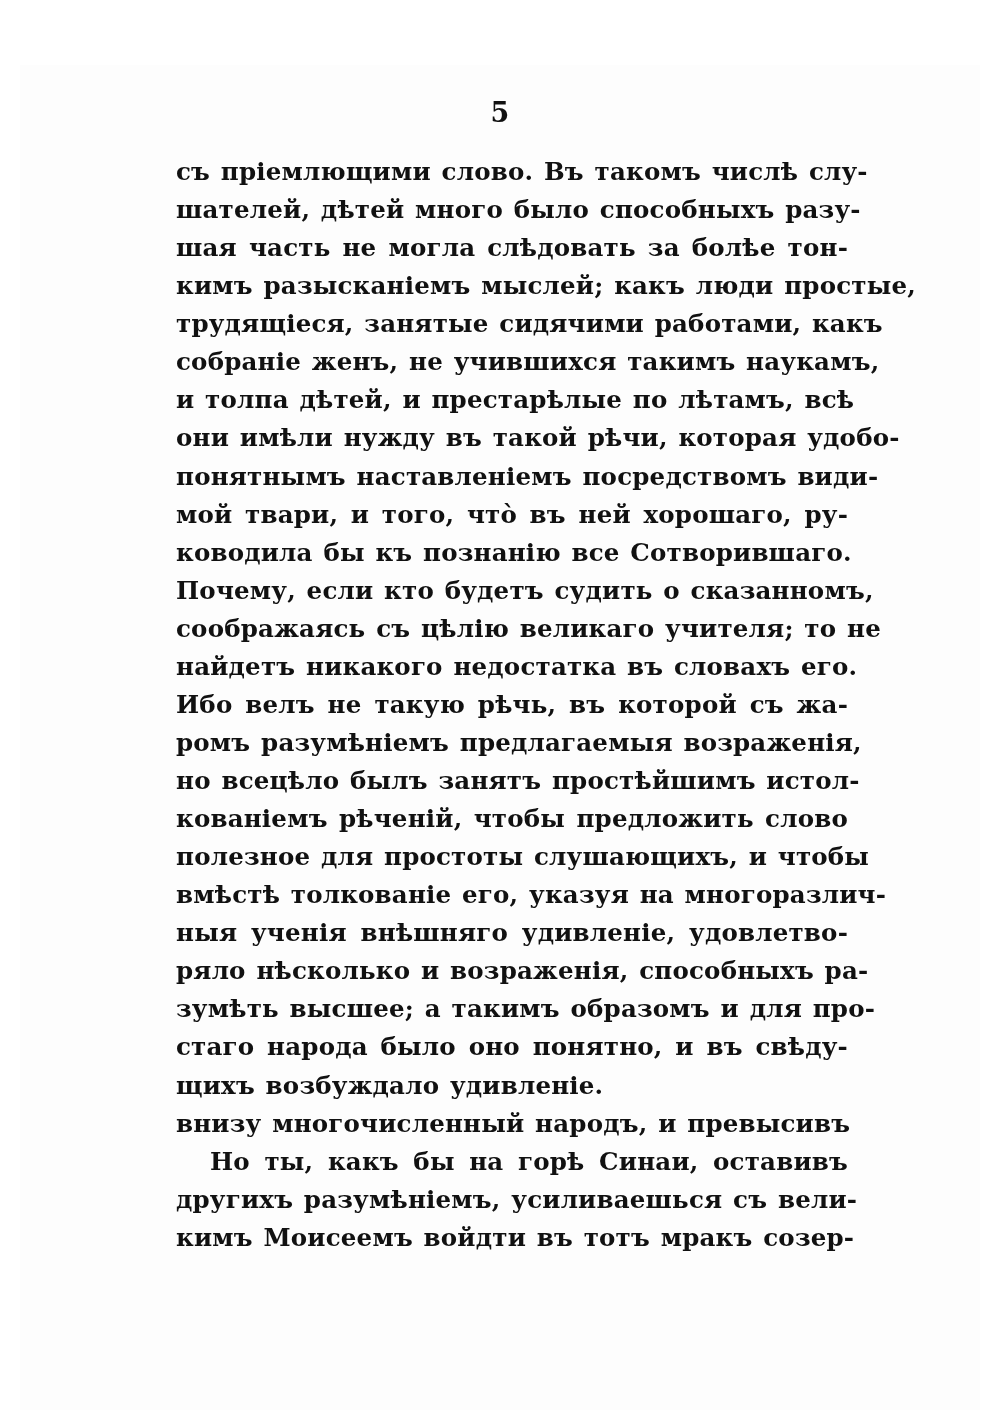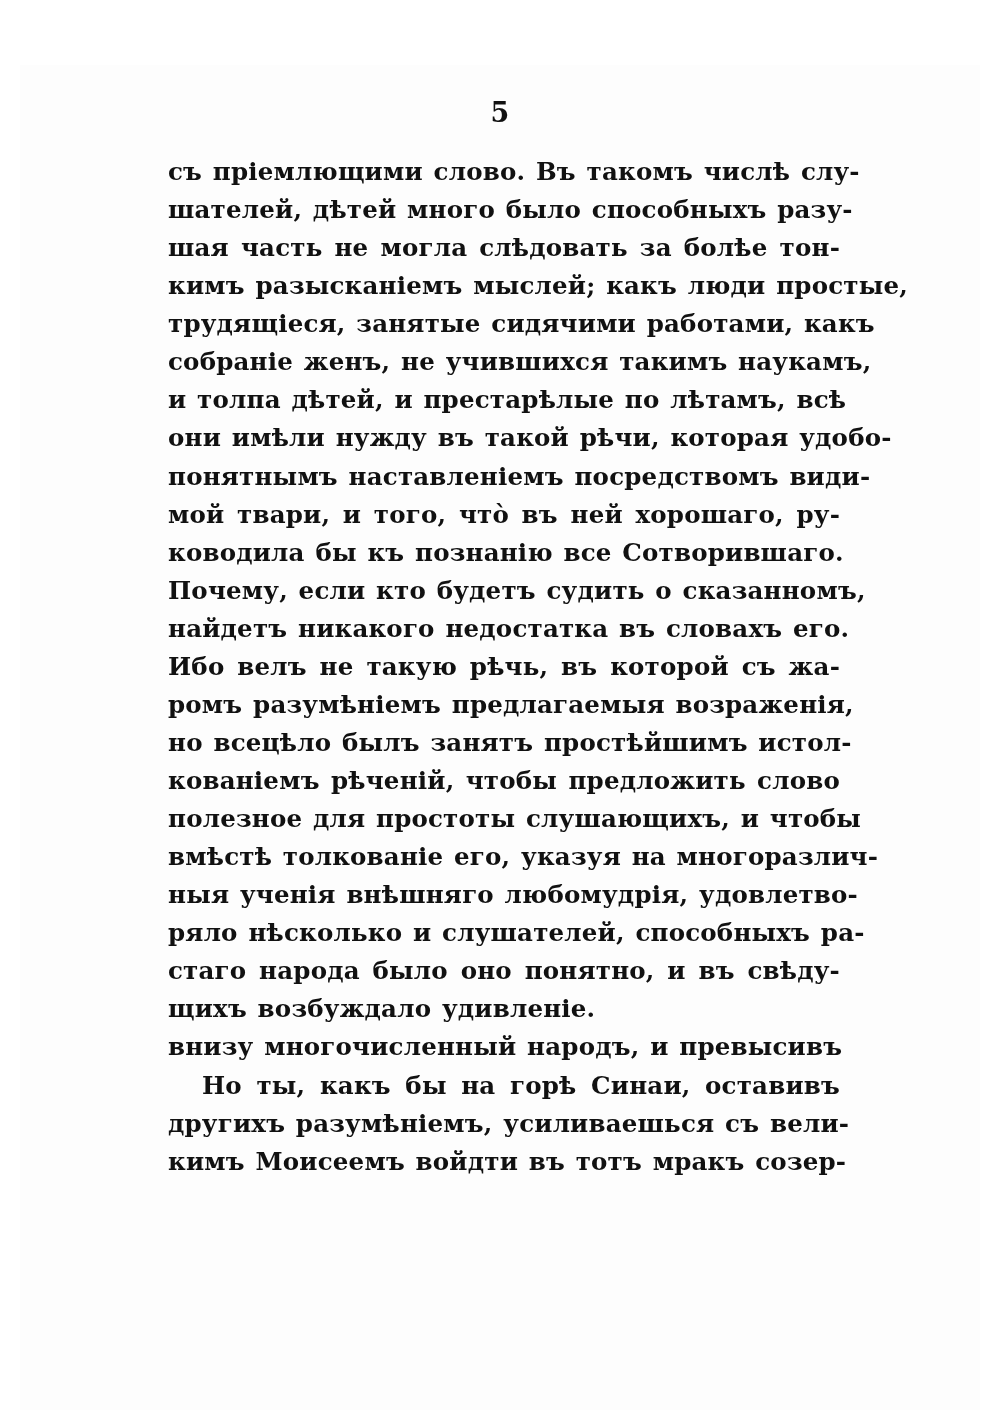--- a/index.html
+++ b/index.html
@@ -28,21 +28,21 @@
       top: 96px;
       text-align: center;
       font-family: "DejaVu Serif", "Liberation Serif", serif;
       font-weight: bold;
       font-size: 27px;
       line-height: 34px;
       color: #111;
     }
     .text-block {
       position: absolute;
-      left: 168px;
+      left: 176px;
       top: 153px;
       width: 672px;
       font-family: "DejaVu Serif", "Liberation Serif", serif;
       font-weight: bold;
       font-size: 24.5px;
       color: #111;
       letter-spacing: 0.2px;
     }
     .line {
       display: block;
@@ -74,29 +74,31 @@
     <span class="line">шая часть не могла  слѣдовать  за болѣе  тон-</span>
     <span class="line">кимъ разысканіемъ мыслей; какъ люди простые,</span>
     <span class="line">трудящіеся, занятые сидячими работами, какъ</span>
     <span class="line">собраніе женъ, не учившихся такимъ наукамъ,</span>
     <span class="line">и толпа дѣтей, и престарѣлые по лѣтамъ, всѣ</span>
     <span class="line">они имѣли нужду въ такой рѣчи, которая удобо-</span>
     <span class="line">понятнымъ наставленіемъ  посредствомъ види-</span>
     <span class="line">мой твари, и того, чтò въ ней хорошаго, ру-</span>
     <span class="line">ководила бы къ познанію все Сотворившаго.</span>
     <span class="line">Почему, если кто будетъ судить о сказанномъ,</span>
+    <span class="line">соображаясь съ цѣлію великаго учителя; то не</span>
     <span class="line">найдетъ никакого  недостатка въ словахъ его.</span>
     <span class="line">Ибо велъ не такую  рѣчь, въ которой съ жа-</span>
     <span class="line">ромъ разумѣніемъ  предлагаемыя возраженія,</span>
     <span class="line">но всецѣло былъ  занятъ простѣйшимъ истол-</span>
     <span class="line">кованіемъ рѣченій, чтобы предложить слово</span>
     <span class="line">полезное для простоты слушающихъ, и чтобы</span>
     <span class="line">вмѣстѣ толкованіе его, указуя на многоразлич-</span>
-    <span class="line">ныя ученія  внѣшняго любомудрія,  удовлетво-</span>
-    <span class="line">ряло нѣсколько и слушателей, способныхъ ра-</span>
+    <span class="line">ныя ученія  внѣшняго удивленіе,  удовлетво-</span>
+    <span class="line">ряло нѣсколько и возраженія, способныхъ ра-</span>
+    <span class="line">зумѣть высшее; а такимъ образомъ и для про-</span>
     <span class="line">стаго народа было  оно понятно, и въ свѣду-</span>
     <span class="line last">щихъ возбуждало удивленіе.</span>
   </div>
   <div>
     <span class="line">внизу  многочисленный  народъ,  и превысивъ</span>
     <span class="line indent">Но ты, какъ бы  на горѣ Синаи,  оставивъ</span>
     <span class="line">другихъ  разумѣніемъ,  усиливаешься съ вели-</span>
     <span class="line">кимъ Моисеемъ  войдти въ тотъ мракъ созер-</span>
   </div>
 </div>

